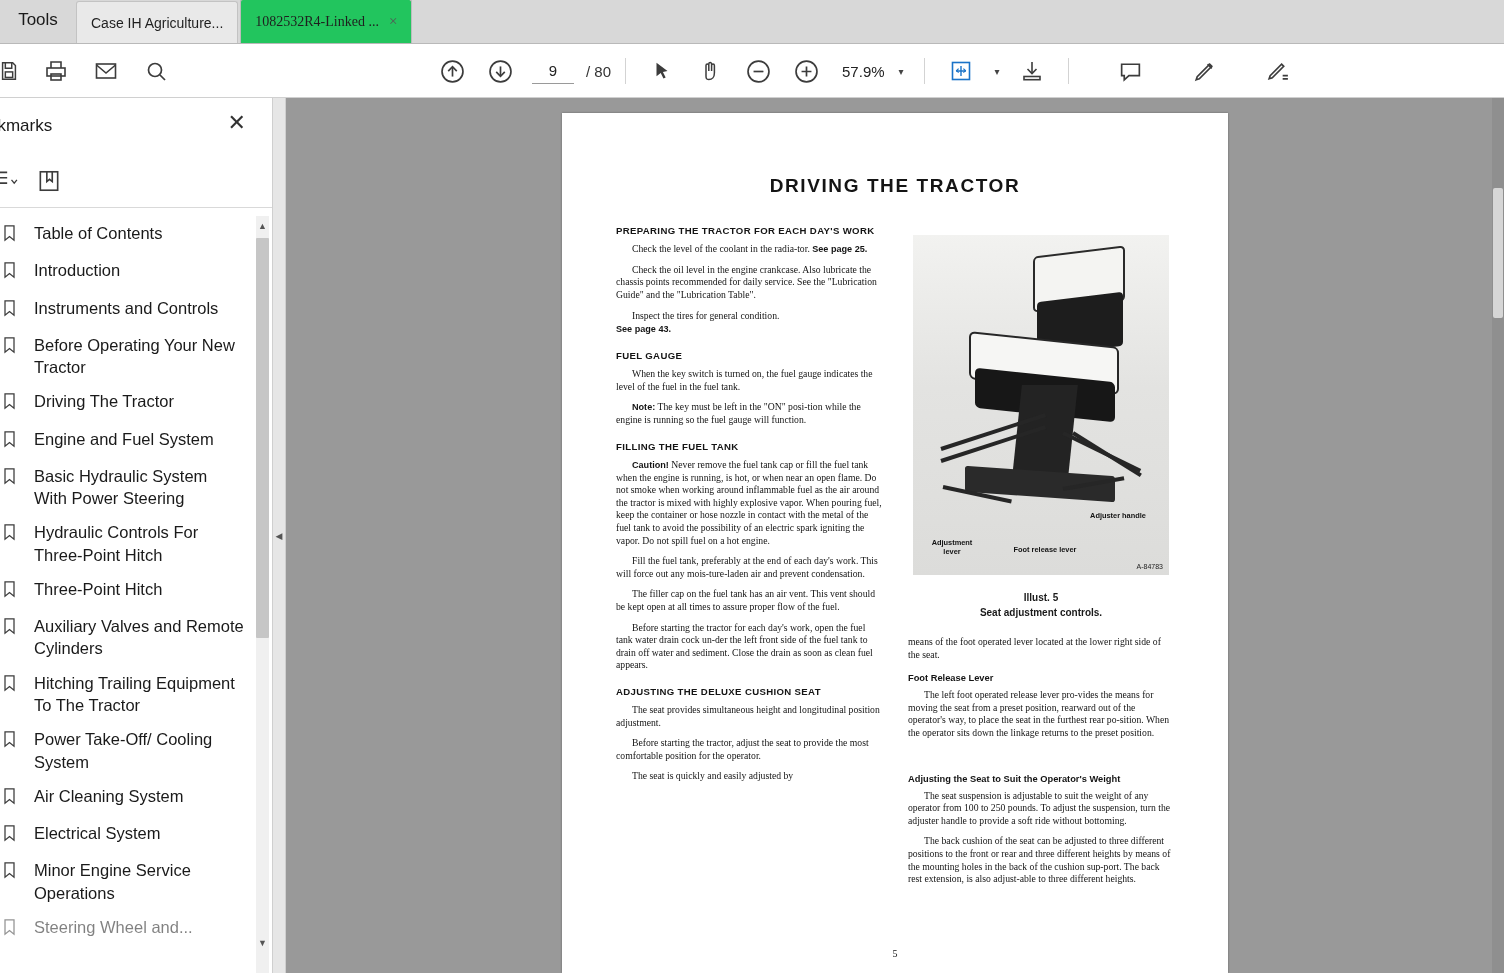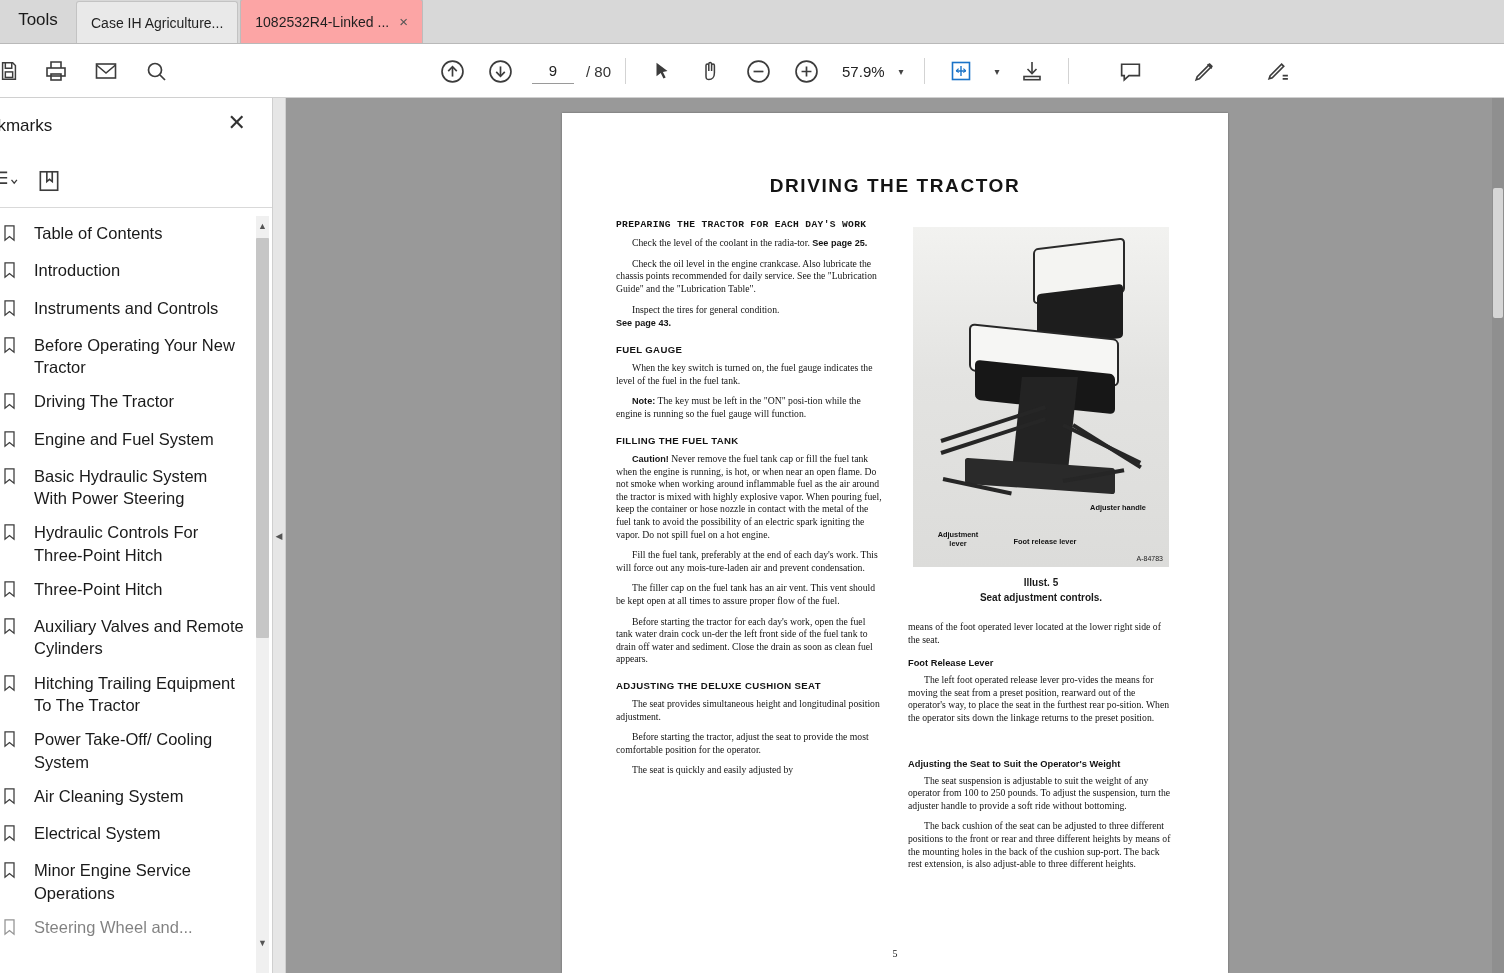--- a/index.html
+++ b/index.html
@@ -29,21 +29,21 @@
     display: flex; align-items: center;
     padding: 0 14px;
     font-size: 14px; color: #1f1f1f;
     background: #e9e9e9;
     border: 1px solid #c3c3c3;
     border-bottom: none;
     border-top-left-radius: 3px; border-top-right-radius: 3px;
     margin-right: 2px;
     white-space: nowrap; overflow: hidden;
   }
-  .tab.active { background: #fca5a5; border-color: #bcbcbc; height: 44px; }
+  .tab.active { background: #22c55e; border-color: #bcbcbc; height: 44px; font-family: Liberation Serif, serif; }
   .tab .label { overflow: hidden; text-overflow: ellipsis; }
   .tab .close {
     margin-left: 10px; font-size: 15px; color: #555; line-height: 1;
   }
 
   
   .toolbar {
     position: relative;
     height: 54px; background: #ffffff;
     border-bottom: 1px solid #d0d0d0;
@@ -150,40 +150,40 @@
     text-align: center; font-size: 19px; letter-spacing: 1.6px;
     font-weight: bold; margin-top: 62px; font-family: "Liberation Sans", sans-serif;
   }
   .cols { display: flex; padding: 22px 54px 0 54px; gap: 26px; }
   .col { width: 50%; }
   .sec-head {
     font-size: 9.6px; font-weight: bold; letter-spacing: .35px;
     font-family: "Liberation Sans", sans-serif;
     margin: 14px 0 7px 0;
   }
-  .sec-head.first { margin-top: 0; font-family: Liberation Mono, monospace; }
+  .sec-head.first { margin-top: 6px; }
   p.body {
     font-size: 9.7px; line-height: 1.30; margin: 0 0 8px 0;
     text-indent: 16px; text-align: left;
   }
   p.body.noind { text-indent: 0; }
   .lead { font-family: "Liberation Sans", sans-serif; font-weight: bold; font-size: 9.1px; }
   .sub-head {
     font-size: 9.3px; font-weight: bold; font-family: "Liberation Sans", sans-serif;
     margin: 12px 0 6px 0;
   }
   .pagenum {
     position: absolute; bottom: 14px; left: 0; right: 0;
     text-align: center; font-size: 10px;
   }
 
   
   .illus { margin: 4px 0 0 0; }
   .photo {
-    position: relative; width: 256px; height: 340px; margin: 8px auto;
+    position: relative; width: 256px; height: 340px; margin: 16px auto;
     background: #737373; overflow: hidden;
   }
   .photo .bg { position: absolute; inset: 0; background:
       linear-gradient(180deg,#f2f2f0 0%,#e3e3e1 45%,#dcdcda 100%); }
   .seat-back {
     position: absolute; left: 120px; top: 16px; width: 92px; height: 56px;
     background: #f4f4f2; border: 2px solid #2a2a2a; border-radius: 5px;
     transform: skewY(-7deg);
   }
   .seat-back2 {
@@ -577,21 +577,21 @@
               <div class="seat-pad2"></div>
               <div class="pillar"></div>
               <div class="base"></div>
               <div class="lever lv1"></div>
               <div class="lever lv2"></div>
               <div class="lever lv3"></div>
               <div class="lever lv4"></div>
               <div class="lever lv5"></div>
               <div class="lever lv6"></div>
               <div class="ph-label" style="right:8px; top:277px; width:86px;">Adjuster handle</div>
-              <div class="ph-label" style="left:16px; top:304px; width:58px; white-space:pre-line;">Adjustment
+              <div class="ph-label" style="left:10px; top:304px; width:58px; white-space:pre-line;">Adjustment
 lever</div>
               <div class="ph-label" style="left:80px; top:311px; width:104px;">Foot release lever</div>
               <div class="ph-code">A-84783</div>
             </div>
             <div class="illus-cap">
               <div>Illust. 5</div>
               <div>Seat adjustment controls.</div>
             </div>
           </div>
 

